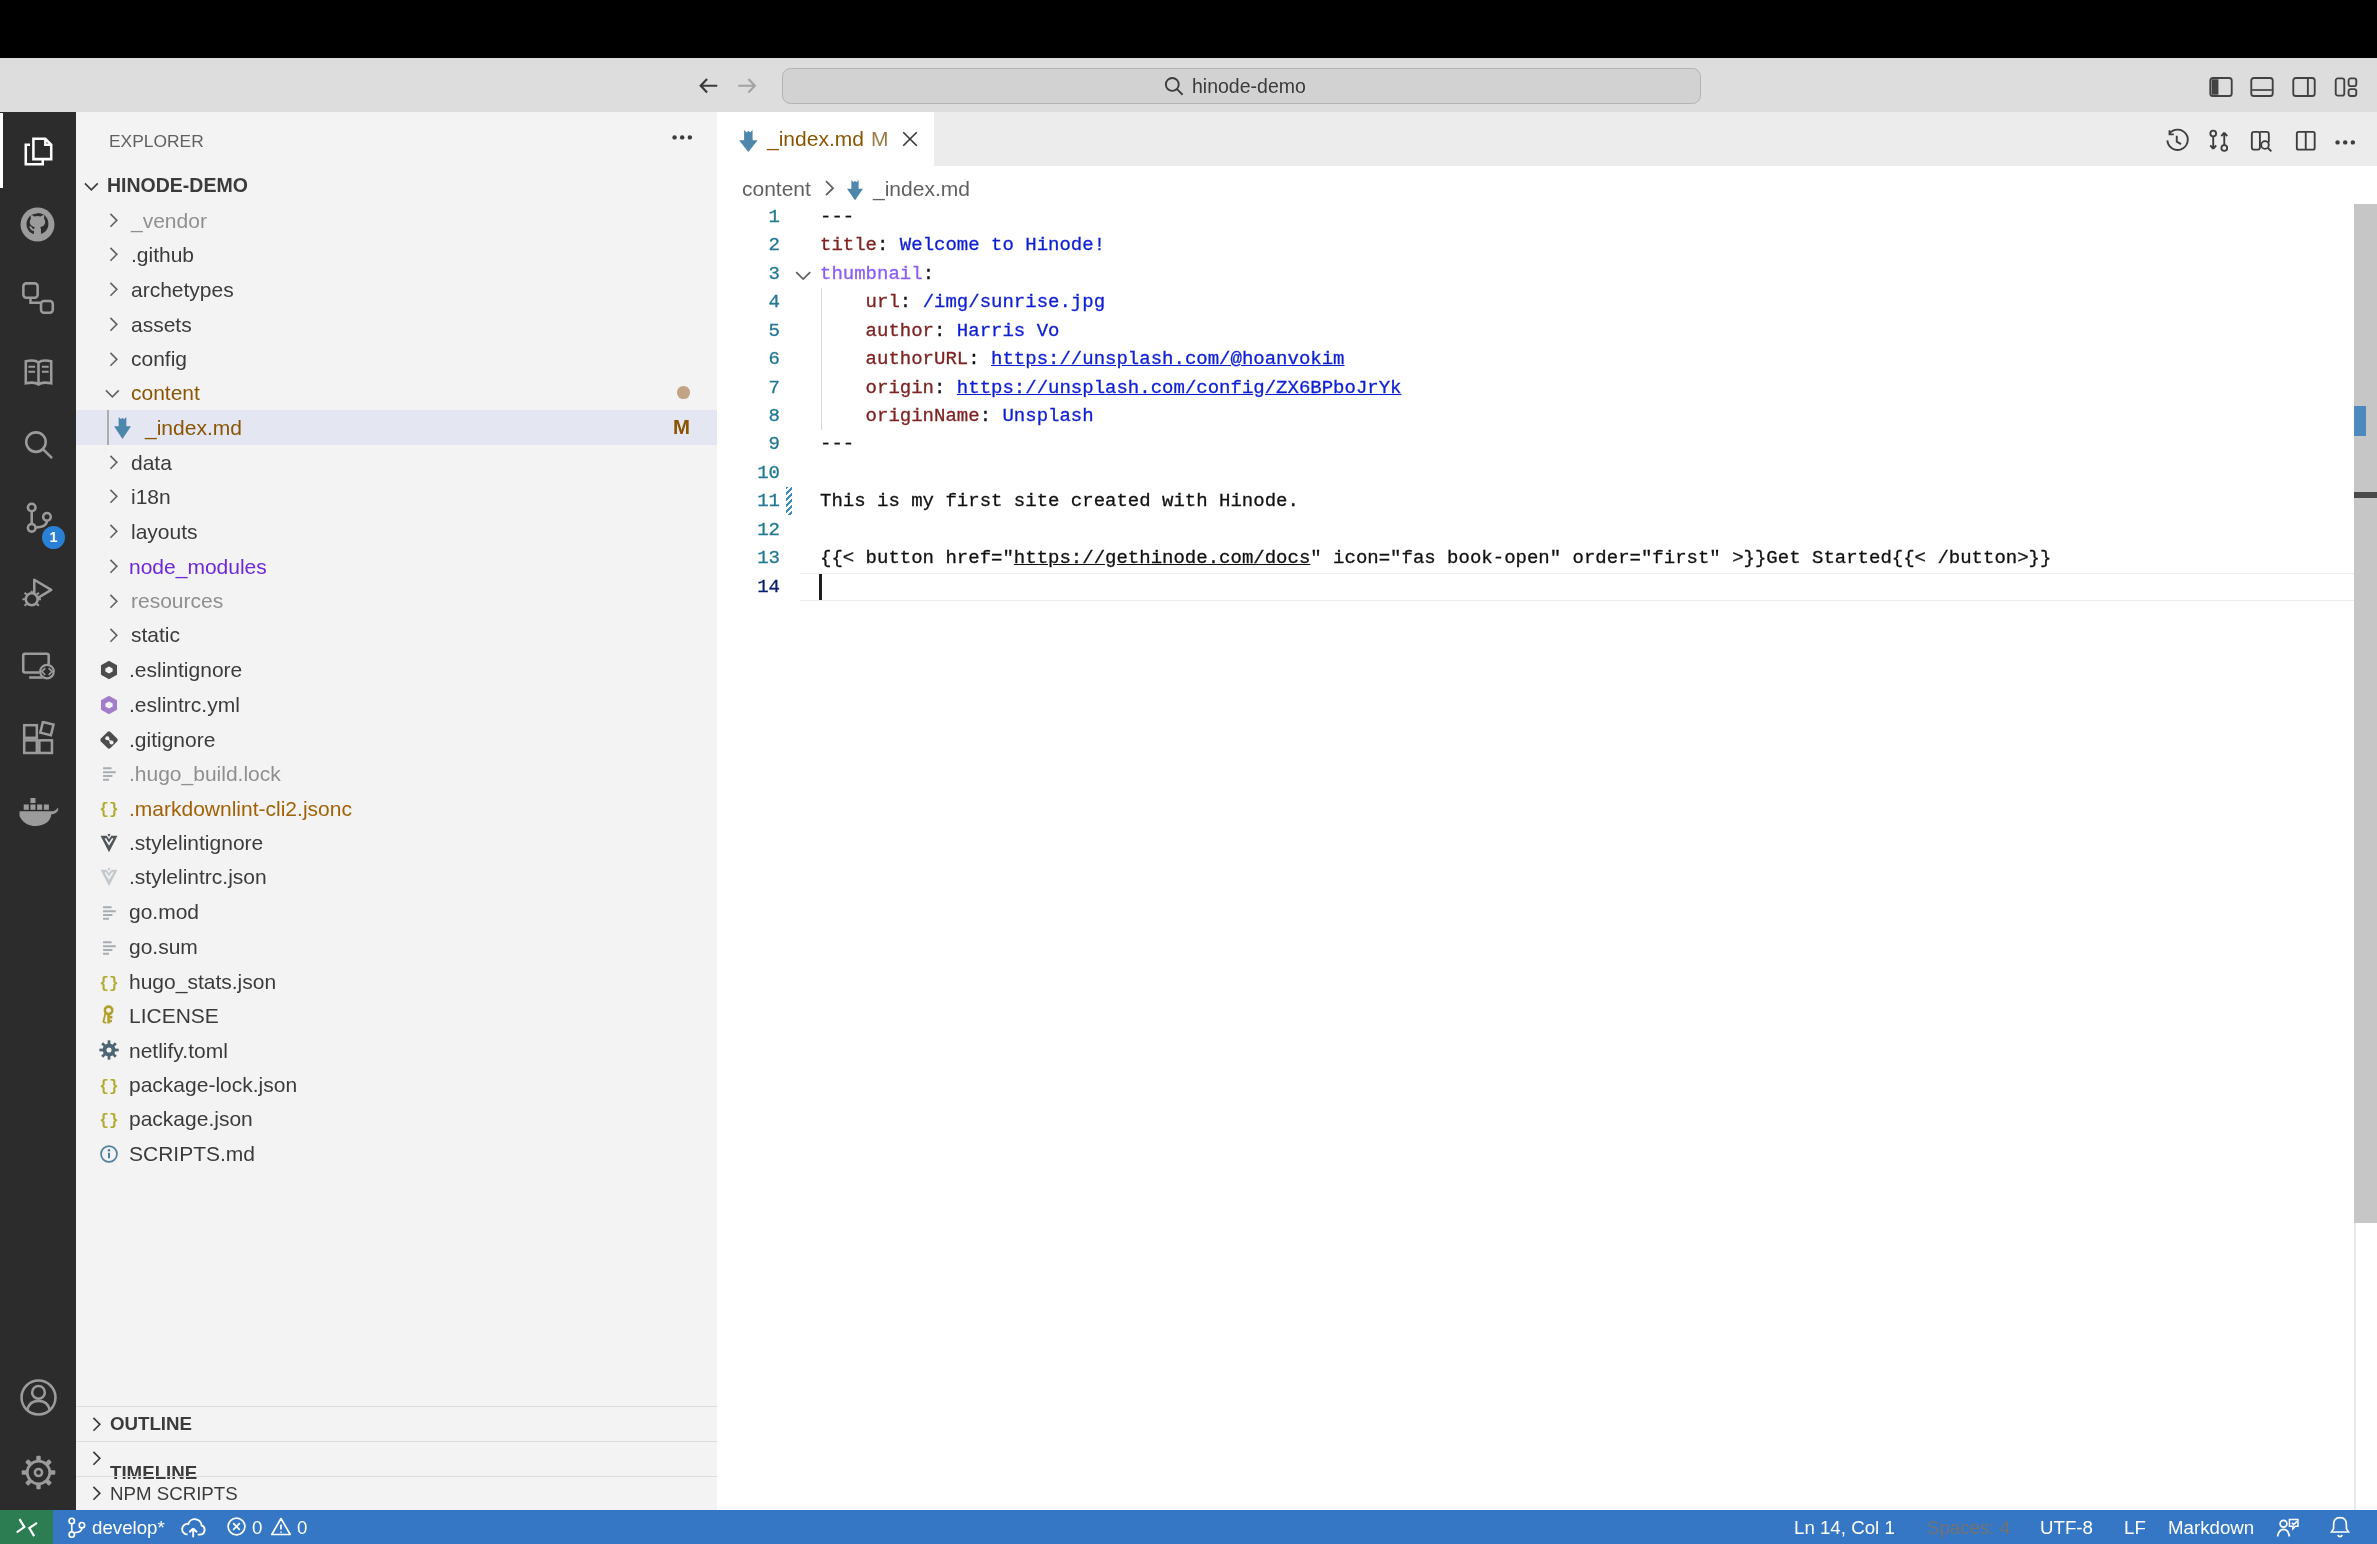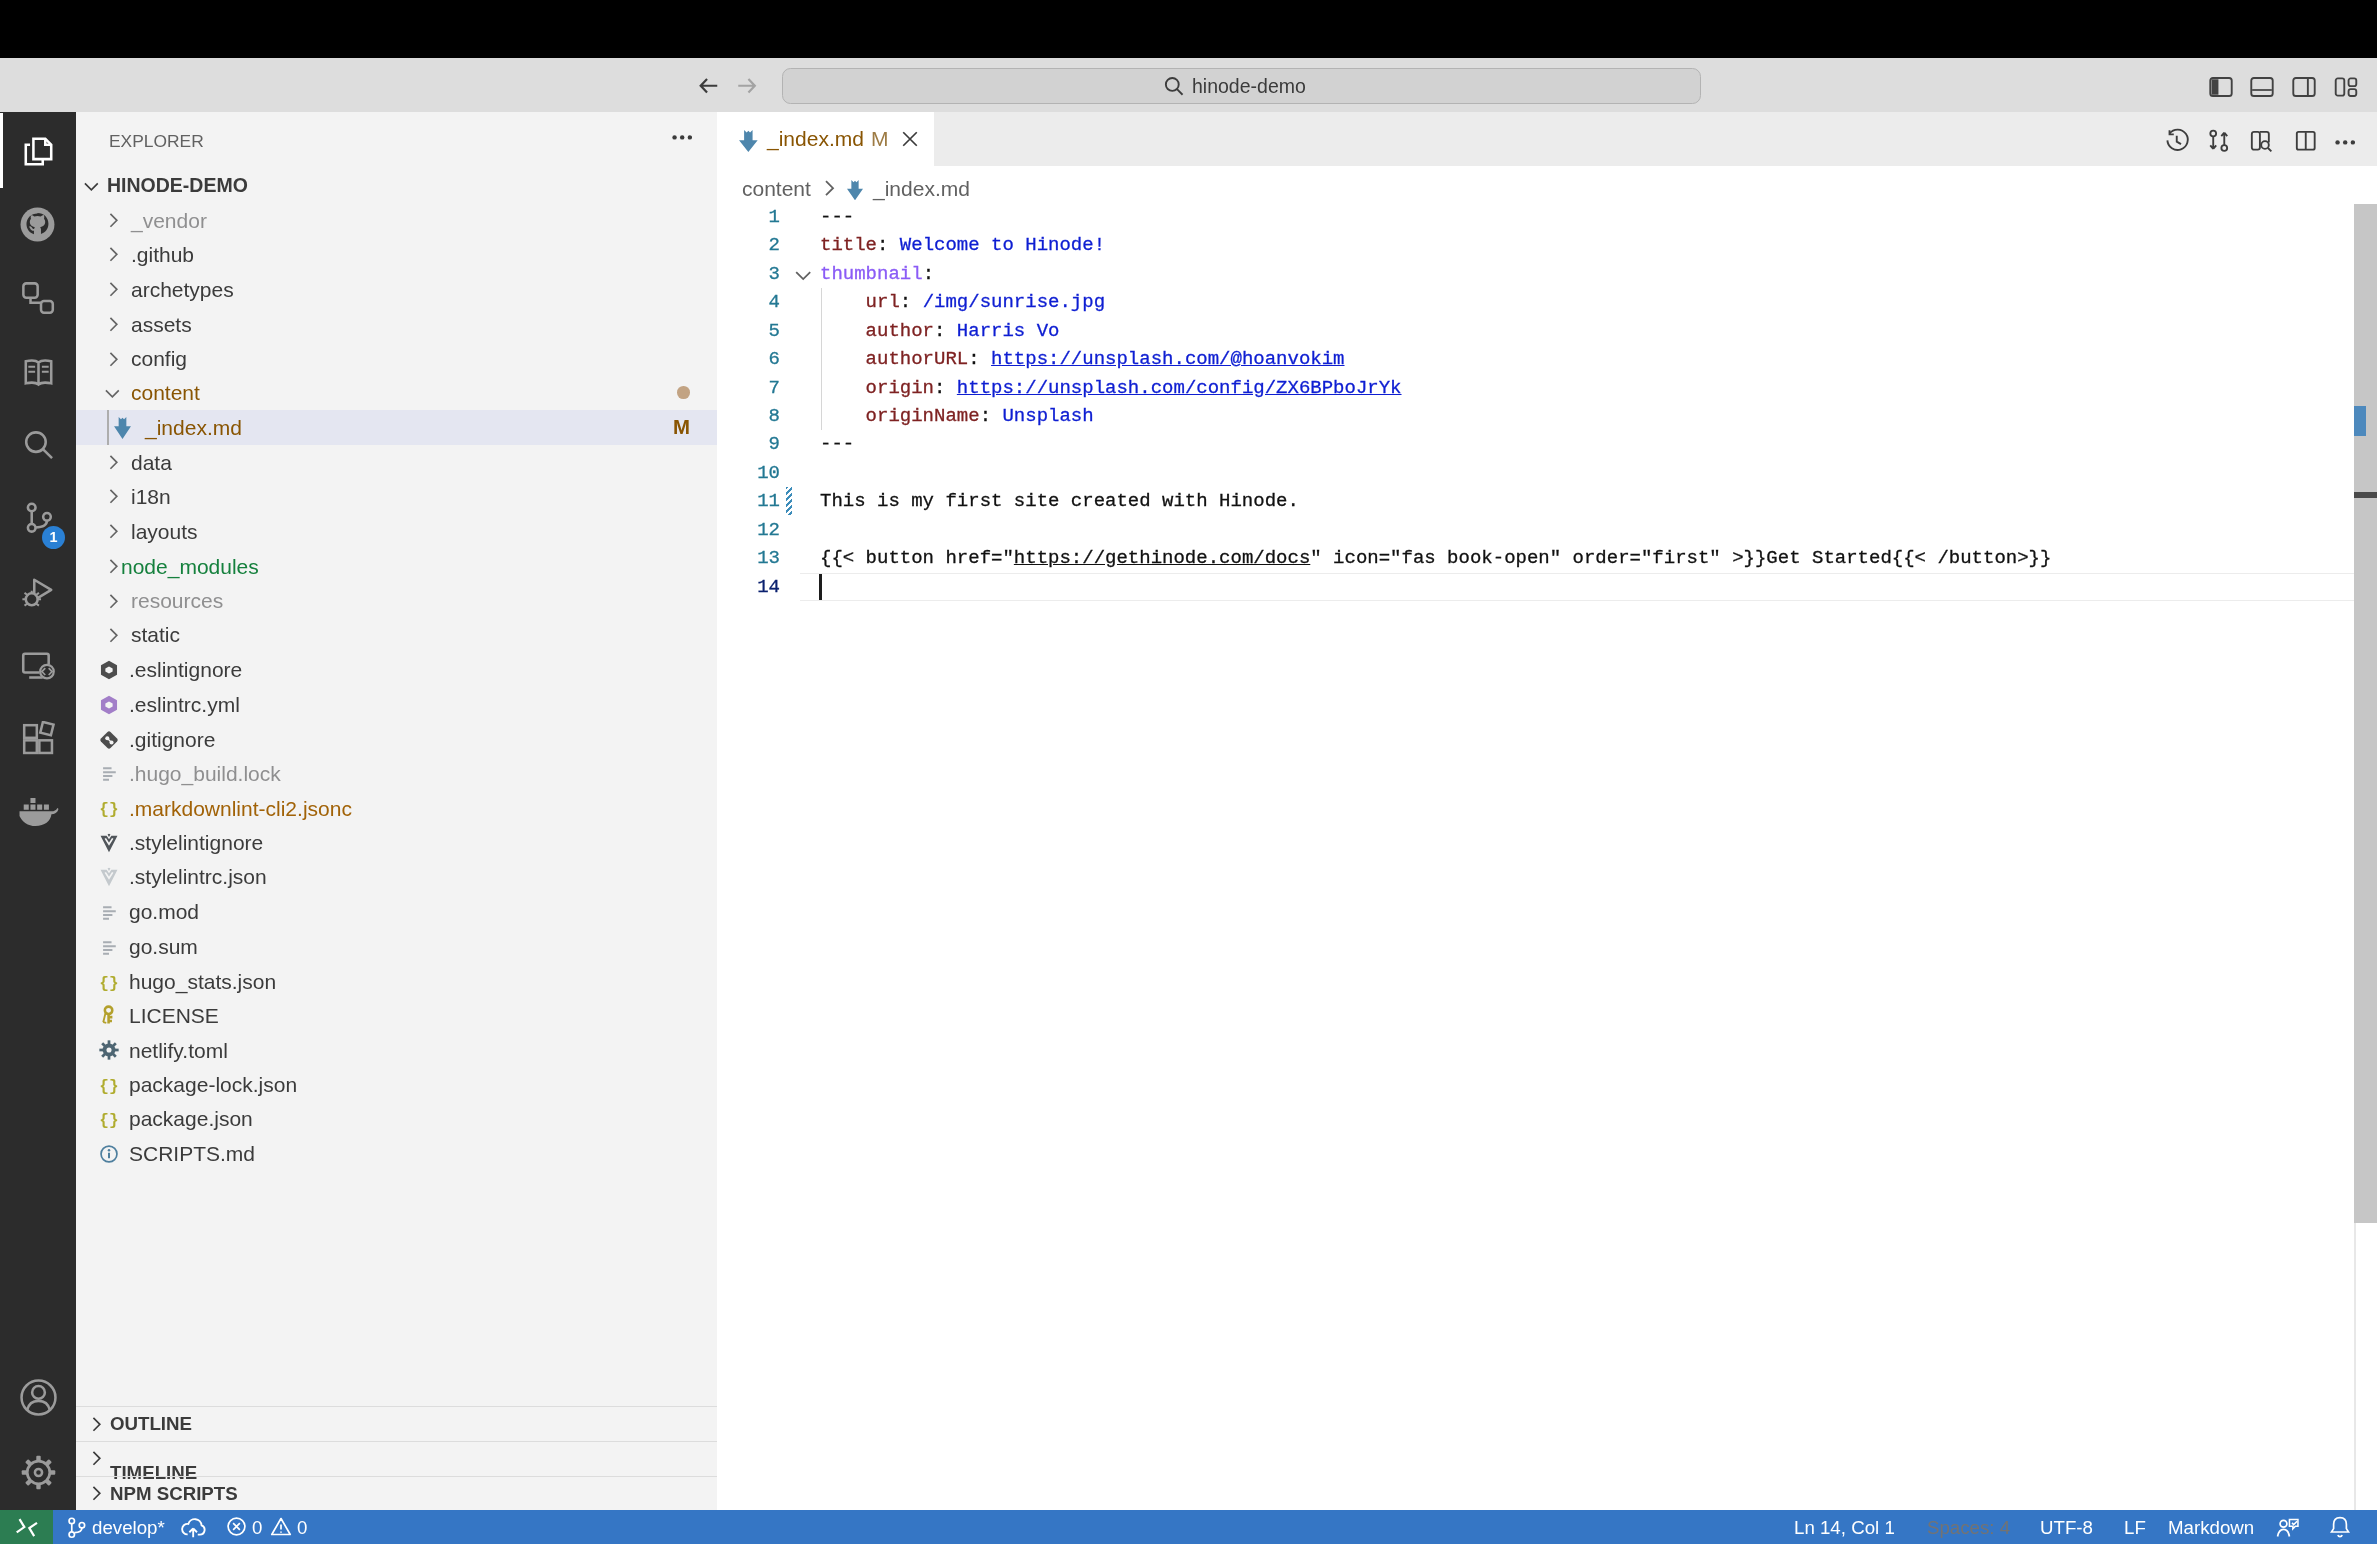--- a/index.html
+++ b/index.html
@@ -160,21 +160,21 @@
     <path d="M5.5 2.5 L11 8 L5.5 13.5" fill="none" stroke="#646464" stroke-width="1.4"></path>
   </svg>
 <div class="sbrow" style="left:131px;top:479px;color:#3b3b3b">i18n</div>
 <svg class="abs" style="left:104px;top:522px" width="18.7" height="18.7" viewBox="0 0 16 16">
     <path d="M5.5 2.5 L11 8 L5.5 13.5" fill="none" stroke="#646464" stroke-width="1.4"></path>
   </svg>
 <div class="sbrow" style="left:131px;top:514px;color:#3b3b3b">layouts</div>
 <svg class="abs" style="left:104px;top:557px" width="18.7" height="18.7" viewBox="0 0 16 16">
     <path d="M5.5 2.5 L11 8 L5.5 13.5" fill="none" stroke="#646464" stroke-width="1.4"></path>
   </svg>
-<div class="sbrow" style="left:121px;top:549px;color:#15803d">node_modules</div>
+<div class="sbrow" style="left:129px;top:549px;color:#6d28d9">node_modules</div>
 <svg class="abs" style="left:104px;top:592px" width="18.7" height="18.7" viewBox="0 0 16 16">
     <path d="M5.5 2.5 L11 8 L5.5 13.5" fill="none" stroke="#646464" stroke-width="1.4"></path>
   </svg>
 <div class="sbrow" style="left:131px;top:583px;color:#8f8f90">resources</div>
 <svg class="abs" style="left:104px;top:626px" width="18.7" height="18.7" viewBox="0 0 16 16">
     <path d="M5.5 2.5 L11 8 L5.5 13.5" fill="none" stroke="#646464" stroke-width="1.4"></path>
   </svg>
 <div class="sbrow" style="left:131px;top:617px;color:#3b3b3b">static</div>
 <svg class="abs" style="left:98px;top:659px" width="22" height="22" viewBox="0 0 26 26">
 <path d="M13 2 L22.5 7.5 L22.5 18.5 L13 24 L3.5 18.5 L3.5 7.5 Z" fill="#4d4d4d"></path>
@@ -265,21 +265,21 @@
 <div class="abs" style="left:110px;top:1406px;height:35px;line-height:35px;font-size:18.7px;font-weight:bold;color:#3b3b3b">OUTLINE</div>
 <div class="abs" style="left:76px;top:1441px;width:641px;height:35px;border-top:1.7px solid #dcdcdc;box-sizing:border-box"></div>
 <svg class="abs" style="left:87px;top:1449px" width="18.7" height="18.7" viewBox="0 0 16 16">
     <path d="M5.5 2.5 L11 8 L5.5 13.5" fill="none" stroke="#3b3b3b" stroke-width="1.4"></path>
   </svg>
 <div class="abs" style="left:110px;top:1455px;height:35px;line-height:35px;font-size:18.7px;font-weight:bold;color:#3b3b3b">TIMELINE</div>
 <div class="abs" style="left:76px;top:1476px;width:641px;height:35px;border-top:1.7px solid #dcdcdc;box-sizing:border-box"></div>
 <svg class="abs" style="left:87px;top:1484px" width="18.7" height="18.7" viewBox="0 0 16 16">
     <path d="M5.5 2.5 L11 8 L5.5 13.5" fill="none" stroke="#3b3b3b" stroke-width="1.4"></path>
   </svg>
-<div class="abs" style="left:110px;top:1476px;height:35px;line-height:35px;font-size:18.7px;font-weight:bold;color:#3b3b3b">NPM SCRIPTS</div>
+<div class="abs" style="left:110px;top:1476px;height:35px;line-height:35px;font-size:18.7px;font-weight:normal;color:#3b3b3b">NPM SCRIPTS</div>
 <div class="abs" style="left:717px;top:112px;width:1661px;height:54px;background:#ececec"></div>
 <div class="abs" style="left:717px;top:112px;width:217px;height:54px;background:#ffffff"></div>
 <svg class="abs" style="left:739px;top:130px" width="18.7" height="22" viewBox="0 0 22 26">
     <path d="M6.0 0 L9.0 3.0 L11.0 1.0 L13.0 3.0 L16.0 0 L16.0 12.0 L22.0 12.0 L11.0 26.0 L0 12.0 L6.0 12.0 Z" fill="#4e86ac"></path>
   </svg>
 <div class="abs" style="left:767px;top:112px;height:54px;line-height:54px;font-size:21px;color:#895503">_index.md</div>
 <div class="abs" style="left:871px;top:112px;height:54px;line-height:54px;font-size:21px;color:#9d7b44">M</div>
 <svg class="abs" style="left:899px;top:128px" width="22" height="22" viewBox="0 0 26 26">
     <path d="M5 5 L21 21 M21 5 L5 21" stroke="#3b3b3b" stroke-width="2"></path>
   </svg>

